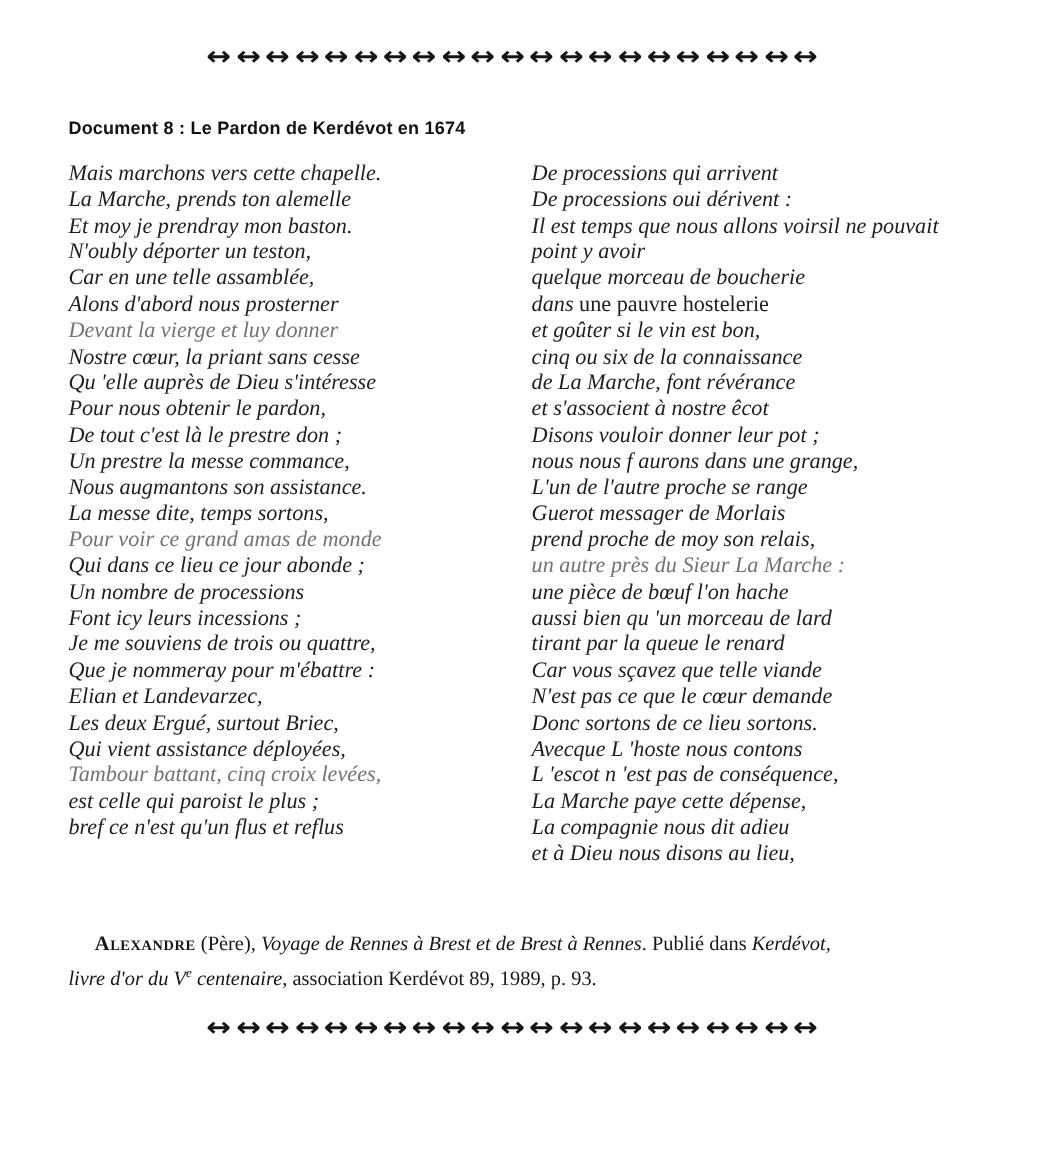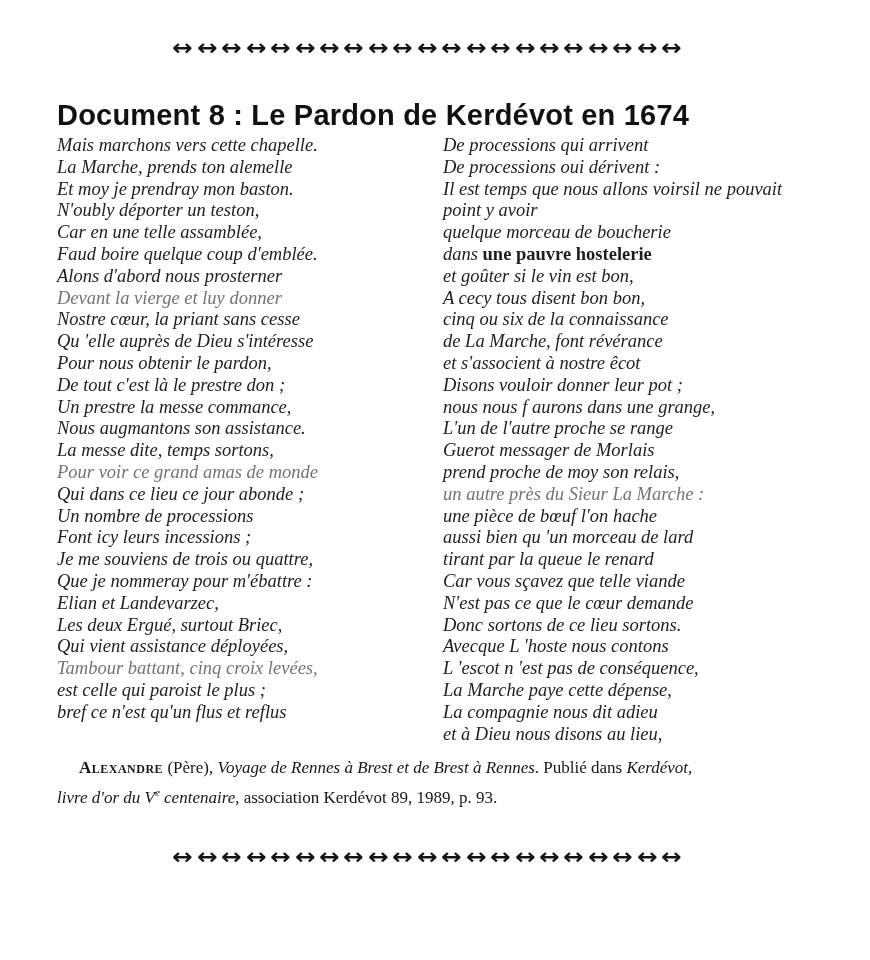--- a/index.html
+++ b/index.html
@@ -29,21 +29,21 @@
   .arrow-row.top { padding-top: 0; position: absolute; top: 36px; left: 97px; }
   .arrow-row.bottom { position: absolute; top: 845px; left: 97px; }
   .arrow-row span { display: inline-block; transform: scaleX(1.12); }
 
   
   .doc-title {
     position: absolute;
     top: 99px; left: 57px;
     font-family: "Liberation Sans", sans-serif;
     font-weight: bold;
-    font-size: 29px;
+    font-size: 15px;
     letter-spacing: 0.2px;
     color: #111111;
   }
 
   
   .poem {
     position: absolute;
     top: 135px; left: 57px;
     width: 760px;
     display: flex;
@@ -52,33 +52,33 @@
   .poem-col.right { width: 374px; }
   .poem-line {
     font-family: "Liberation Serif", serif;
     font-style: italic;
     font-size: 18.5px;
     line-height: 21.8px;
     white-space: nowrap;
     color: #1e1e1e;
   }
   .poem-line.faint { color: #737373; }
-  .seg-bold { font-weight: bold; font-style: normal; margin-top: 36px; }
+  .seg-bold { font-weight: normal; font-style: normal; margin-top: 36px; }
   .seg-normal { font-style: italic; }
 
   
   .citation {
     position: absolute;
     top: 755px; left: 57px;
     width: 740px;
     font-size: 17px;
     line-height: 25px;
     color: #161616;
   }
-  .citation .cit-line1 { text-indent: 22px; }
+  .citation .cit-line1 { text-indent: 22px; margin-top: 19px; }
   .cit-bold-smallcaps { font-weight: bold; font-variant: small-caps; letter-spacing: 0.5px; }
   .cit-italic { font-style: italic; }
   .cit-normal { font-style: normal; }
   .cit-italic-sup { font-style: italic; vertical-align: super; font-size: 0.65em; }
 </style>
 </head>
 <body>
 
 <div class="page">
 
@@ -108,21 +108,20 @@
 
   <h1 class="doc-title">Document 8 : Le Pardon de Kerdévot en 1674</h1>
 
   <div class="poem">
     <div class="poem-col left">
         <p class="poem-line">Mais marchons vers cette chapelle.</p>
         <p class="poem-line">La Marche, prends ton alemelle</p>
         <p class="poem-line">Et moy je prendray mon baston.</p>
         <p class="poem-line">N'oubly déporter un teston,</p>
         <p class="poem-line">Car en une telle assamblée,</p>
-        <p class="poem-line">Faud boire quelque coup d'emblée.</p>
         <p class="poem-line">Alons d'abord nous prosterner</p>
         <p class="poem-line faint">Devant la vierge et luy donner</p>
         <p class="poem-line">Nostre cœur, la priant sans cesse</p>
         <p class="poem-line">Qu 'elle auprès de Dieu s'intéresse</p>
         <p class="poem-line">Pour nous obtenir le pardon,</p>
         <p class="poem-line">De tout c'est là le prestre don ;</p>
         <p class="poem-line">Un prestre la messe commance,</p>
         <p class="poem-line">Nous augmantons son assistance.</p>
         <p class="poem-line">La messe dite, temps sortons,</p>
         <p class="poem-line faint">Pour voir ce grand amas de monde</p>
@@ -139,21 +138,20 @@
         <p class="poem-line">bref ce n'est qu'un flus et reflus</p>
       </div>
     <div class="poem-col right">
         <p class="poem-line">De processions qui arrivent</p>
         <p class="poem-line">De processions oui dérivent :</p>
         <p class="poem-line">Il est temps que nous allons voirsil ne pouvait</p>
         <p class="poem-line">point y avoir</p>
         <p class="poem-line">quelque morceau de boucherie</p>
         <p class="poem-line"><span class="seg-normal">dans </span><span class="seg-bold">une pauvre hostelerie</span></p>
         <p class="poem-line">et goûter si le vin est bon,</p>
-        <p class="poem-line">A cecy tous disent bon bon,</p>
         <p class="poem-line">cinq ou six de la connaissance</p>
         <p class="poem-line">de La Marche, font révérance</p>
         <p class="poem-line">et s'associent à nostre êcot</p>
         <p class="poem-line">Disons vouloir donner leur pot ;</p>
         <p class="poem-line">nous nous f aurons dans une grange,</p>
         <p class="poem-line">L'un de l'autre proche se range</p>
         <p class="poem-line">Guerot messager de Morlais</p>
         <p class="poem-line">prend proche de moy son relais,</p>
         <p class="poem-line faint">un autre près du Sieur La Marche :</p>
         <p class="poem-line">une pièce de bœuf l'on hache</p>

